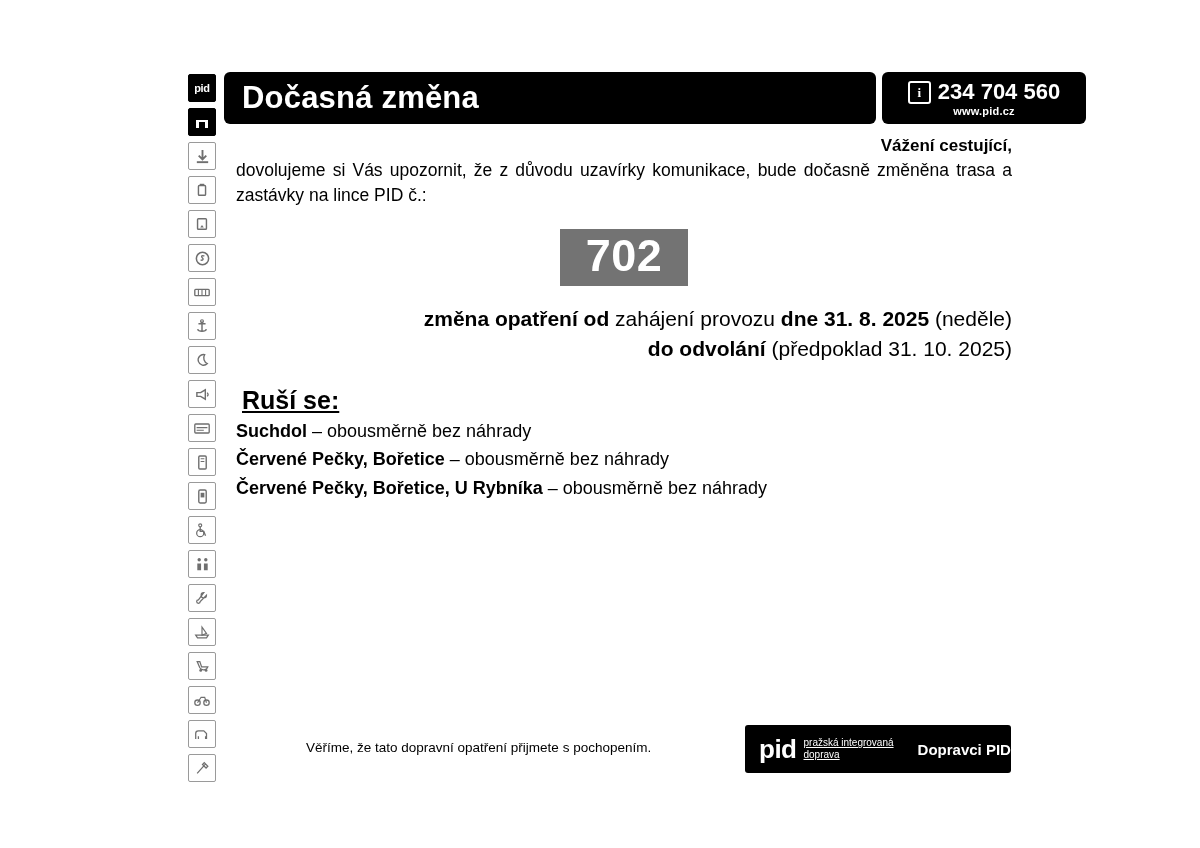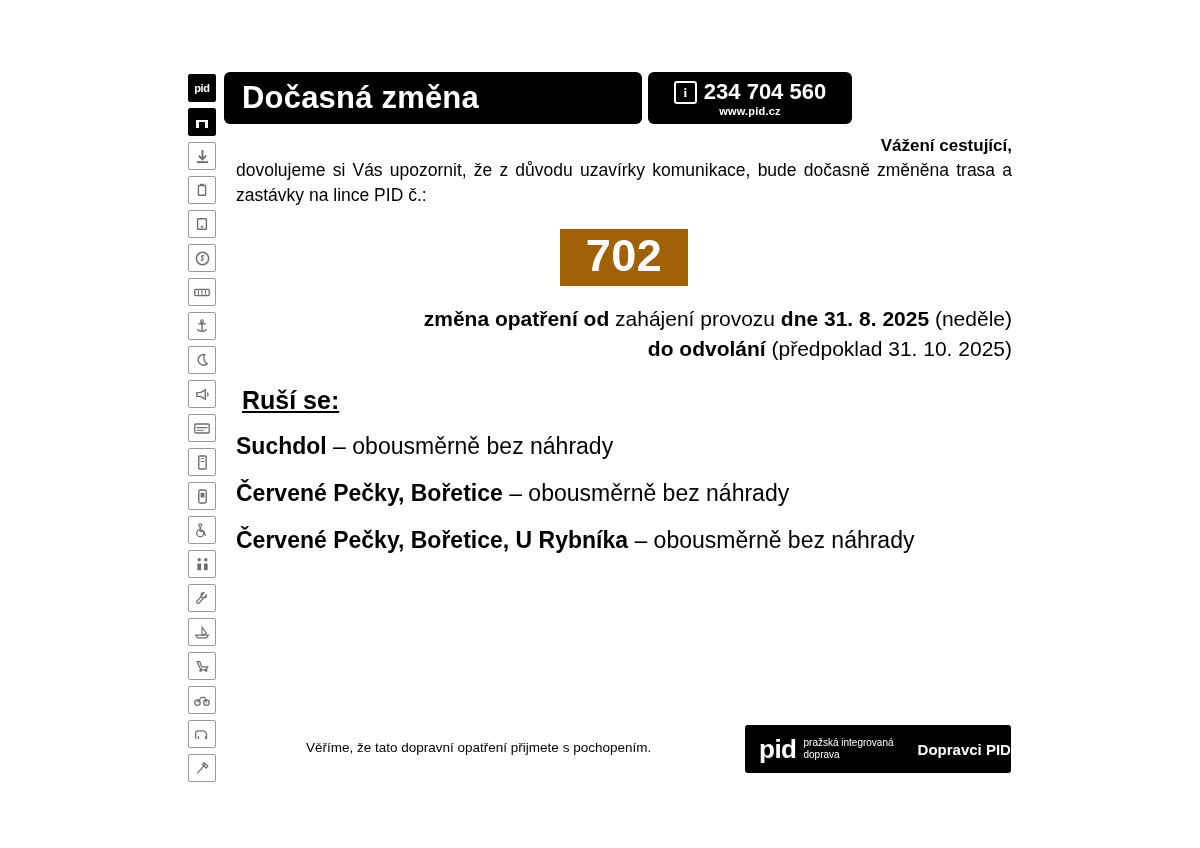--- a/index.html
+++ b/index.html
@@ -50,21 +50,21 @@
     font-size: 11px;
     letter-spacing: -0.3px;
   }
   .icon-box svg { display: block; }
 
   
   .header-row {
     position: absolute;
     left: 224px;
     top: 72px;
-    width: 628px;
+    width: 862px;
     height: 52px;
     display: flex;
     gap: 6px;
   }
   .title-bar {
     flex: 1 1 auto;
     background: #000000;
     border-radius: 6px;
     display: flex;
     align-items: center;
@@ -132,21 +132,21 @@
     margin: 0;
     text-align: justify;
   }
 
   .line-badge-wrap {
     display: flex;
     justify-content: center;
     margin-top: 21px;
   }
   .line-badge {
-    background: #a16207;
+    background: #737373;
     color: #ffffff;
     font-size: 45px;
     font-weight: bold;
     padding: 3px 26px 7px 26px;
     line-height: 1.05;
     letter-spacing: 0.5px;
   }
 
   .validity {
     text-align: right;
@@ -159,23 +159,23 @@
   .section-head {
     font-size: 25px;
     font-weight: bold;
     text-decoration: underline;
     margin: 22px 0 0 0;
     padding-left: 6px;
   }
   .section-head.second { margin-top: 30px; padding-left: 8px; }
 
   .stop-line {
-    font-size: 23px;
+    font-size: 18px;
     line-height: 1.36;
-    margin-top: 16px;
+    margin-top: 4px;
   }
   .stop-line .stop { font-weight: bold; }
 
   
   .footer-note {
     position: absolute;
     left: 306px;
     top: 740px;
     font-size: 13.5px;
     font-weight: normal;
@@ -197,20 +197,21 @@
   .footer-badge .logo {
     font-size: 26px;
     font-weight: bold;
     letter-spacing: -0.5px;
   }
   .footer-badge .logo-sub {
     font-size: 10px;
     line-height: 1.18;
     margin-left: 7px;
     font-weight: normal;
+    text-decoration: underline;
   }
   .footer-badge .carriers {
     font-size: 15px;
     font-weight: bold;
     margin-left: 24px;
   }
 </style>
 </head>
 <body>
 

